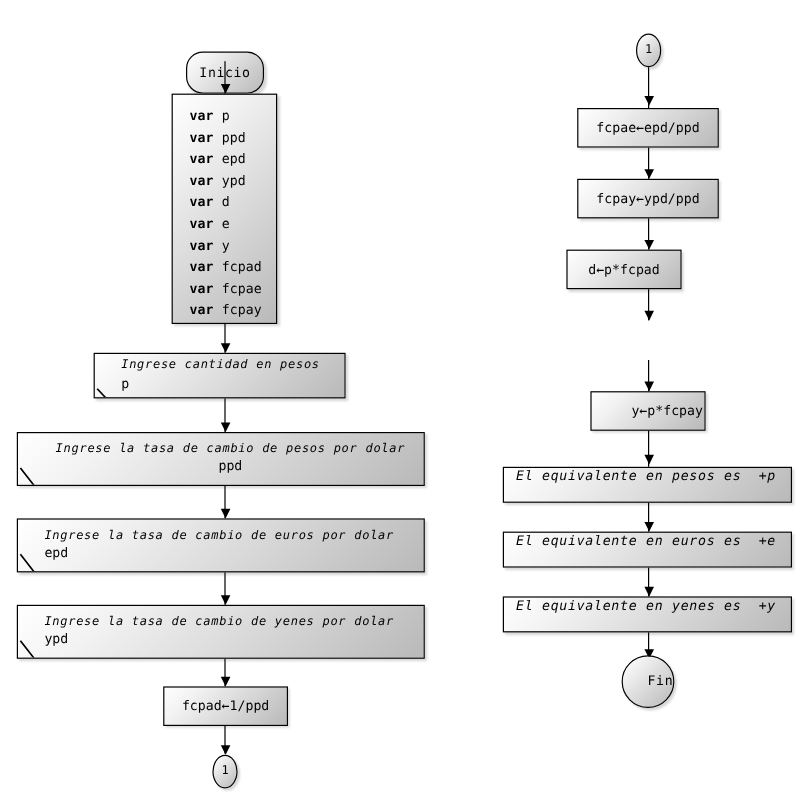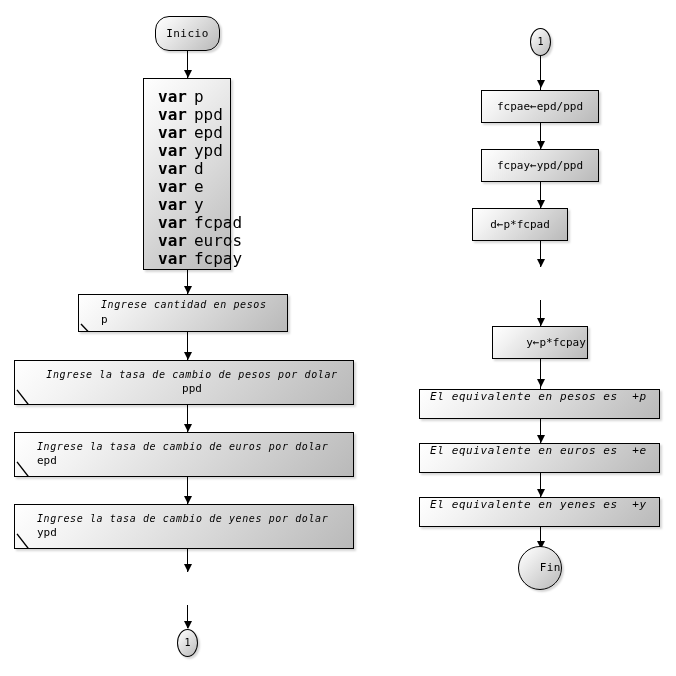--- a/index.html
+++ b/index.html
@@ -22,20 +22,21 @@
     font-size:11px;
     color:#000000;
     line-height:1.25;
   }
 
   
   .terminator{
     border-radius:14px;
     display:flex;align-items:center;justify-content:center;
     letter-spacing:.5px;
+    margin-top:27px;
   }
   
   .terminator-circle{
     border-radius:50%;
     display:flex;align-items:center;justify-content:flex-end;
     letter-spacing:.5px;
   }
 
   
   .connector{
@@ -45,21 +46,21 @@
   }
 
   
   .declblock{
     padding:9px 0 9px 14px;
   }
   .declrow{
     height:18px;
     display:flex;align-items:center;
     white-space:pre;
-    font-size:16px;
+    font-size:11px;
   }
   .declrow .kw{font-weight:bold;}
   .declrow .nm{margin-left:7px;}
 
   
   .process{
     display:flex;align-items:center;justify-content:center;
     white-space:pre;
     font-size:11px;
   }
@@ -174,21 +175,21 @@
     <div class="declrow">
       <span class="kw">var</span>
       <span class="nm">y</span>
     </div>
     <div class="declrow">
       <span class="kw">var</span>
       <span class="nm">fcpad</span>
     </div>
     <div class="declrow">
       <span class="kw">var</span>
-      <span class="nm">euros</span>
+      <span class="nm">fcpae</span>
     </div>
     <div class="declrow">
       <span class="kw">var</span>
       <span class="nm">fcpay</span>
     </div>
   </div>
 
   <div class="edge" style="left:187px;top:270px;height:24px;"></div>
   <div class="arrowhead" style="left:184px;top:286px;"></div>
 
@@ -245,20 +246,23 @@
     </span>
     <span class="txtwrap">
       <span class="prompt">Ingrese la tasa de cambio de yenes por dolar</span>
       <span class="vars">ypd</span>
     </span>
   </div>
 
   <div class="edge" style="left:187px;top:549px;height:23px;"></div>
   <div class="arrowhead" style="left:184px;top:564px;"></div>
 
+  <div class="node process" style="left:136px;top:572px;width:104px;height:33px;">
+    <span>fcpad←1/ppd</span>
+  </div>
 
   <div class="edge" style="left:187px;top:605px;height:23px;"></div>
   <div class="arrowhead" style="left:184px;top:621px;"></div>
 
   <div class="node connector" style="left:177px;top:629px;width:21px;height:28px;">
     <span>1</span>
   </div>
 
   <div class="node connector" style="left:530px;top:28px;width:21px;height:28px;">
     <span>1</span>

